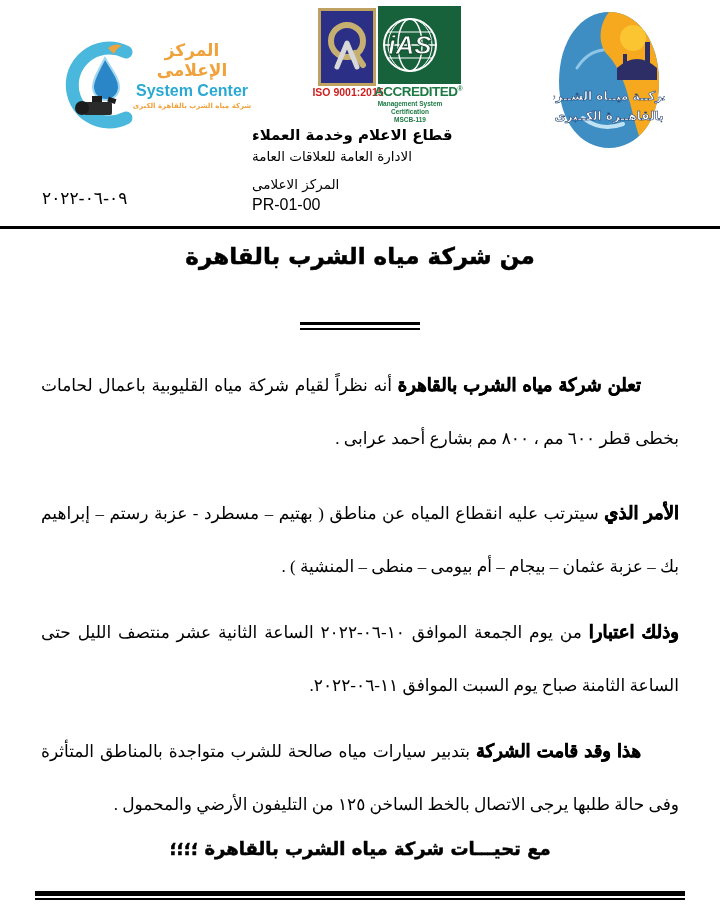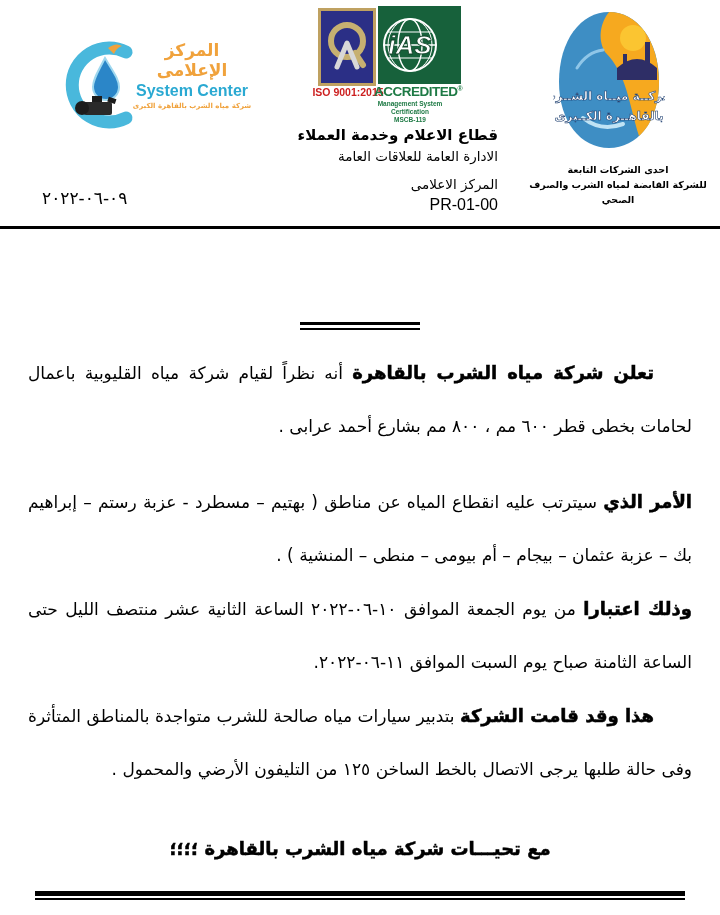--- a/index.html
+++ b/index.html
@@ -35,38 +35,38 @@
     background:var(--c-navy);border:3px solid var(--c-gold);}
   .ias-square{position:absolute;left:378px;top:6px;width:83px;height:78px;background:var(--c-ias_green);}
   .iso-label{position:absolute;left:310px;top:86px;width:76px;text-align:center;
     color:var(--c-iso_red);font-weight:bold;font-size:10.5px;font-family:"Liberation Sans",sans-serif;}
   .accredited{position:absolute;left:374px;top:84px;width:92px;color:var(--c-accred_green);
     font-weight:bold;font-size:13.5px;letter-spacing:-0.5px;font-family:"Liberation Sans",sans-serif;}
   .accredited sup{font-size:7px;}
   .cert-lines{position:absolute;left:372px;top:100px;width:76px;text-align:center;
     color:var(--c-accred_green);font-size:6.5px;line-height:8px;font-weight:bold;
     font-family:"Liberation Sans",sans-serif;}
-  .dept{position:absolute;left:258px;top:124px;width:240px;text-align:right;direction:rtl;}
+  .dept{position:absolute;left:252px;top:124px;width:240px;text-align:left;direction:rtl;}
   .dept-sector{font-weight:bold;font-size:15px;line-height:22px;}
   .dept-admin{font-size:13.5px;line-height:21px;}
   .dept-center{font-size:13.5px;line-height:21px;margin-top:7px;}
   .dept-code{font-size:16px;line-height:20px;font-family:"Liberation Sans",sans-serif;direction:ltr;}
   .company-logo{position:absolute;left:553px;top:8px;width:112px;height:146px;}
   .subsidiary{position:absolute;left:520px;top:162px;width:196px;text-align:center;
     direction:rtl;font-weight:bold;font-size:9.5px;line-height:15px;}
   .header-rule{position:absolute;left:0;top:226px;width:720px;border-top:3px solid #000;}
   
   .stmt-title{position:absolute;left:0;top:238px;width:720px;text-align:center;direction:rtl;
     font-weight:bold;font-size:23px;line-height:36px;-webkit-text-stroke:0.5px currentColor;}
   .title-underline{position:absolute;left:300px;top:322px;width:120px;height:3px;
     border-top:3px solid #000;border-bottom:2px solid #000;}
   
   .stmt-body{position:absolute;left:28px;top:346px;width:664px;direction:rtl;
     font-size:17px;line-height:53px;text-align:justify;}
-  .stmt-body p{margin:0;}
+  .stmt-body p{margin:13px;font-family:Liberation Serif, serif;}
   .stmt-body p.sp{margin-bottom:22px;}
   .stmt-body p.indent{text-indent:38px;}
   .lead{font-weight:bold;font-size:18px;-webkit-text-stroke:0.5px currentColor;}
   .closing{position:absolute;left:0;top:838px;width:720px;text-align:center;direction:rtl;
     font-weight:bold;font-size:18px;-webkit-text-stroke:0.5px currentColor;}
   .bottom-rule{position:absolute;left:35px;top:891px;width:650px;height:2px;
     border-top:5px solid #000;border-bottom:2px solid #000;}
 </style>
 </head>
 <body>
@@ -135,28 +135,25 @@
       <path d="M64 72 h40 v-12 q-20 -18 -40 0 z" fill="var(--c-mosque)"></path>
       <rect x="92" y="34" width="5" height="28" fill="var(--c-mosque)"></rect>
       <rect x="70" y="46" width="4" height="18" fill="var(--c-mosque)"></rect>
       <path d="M30 110 q 18 14 40 6" fill="none" stroke="#bfe3f5" stroke-width="4" stroke-linecap="round"></path>
       <path d="M24 60 q 10 -16 26 -18" fill="none" stroke="#8fc6e8" stroke-width="3" stroke-linecap="round"></path>
       <text x="56" y="92" text-anchor="middle" font-size="12" font-weight="bold" fill="#ffffff" stroke="#1a3c6e" stroke-width="0.6" direction="rtl">شركــة ميــاه الشــرب</text>
       <text x="56" y="112" text-anchor="middle" font-size="12" font-weight="bold" fill="#ffffff" stroke="#1a3c6e" stroke-width="0.6" direction="rtl">بالقاهــرة الكــبرى</text>
     </svg>
   </div>
 
-  <div class="subsidiary">
-    <div>احدى الشركات التابعة</div>
-    <div>للشركة القابضة لمياه الشرب والصرف الصحي</div>
-  </div>
 
   <div class="header-rule"></div>
 
   <div class="stmt-title">
+    <div>من شركة مياه الشرب بالقاهرة</div>
   </div>
   <div class="title-underline"></div>
 
   <div class="stmt-body">
     <p class="sp indent"><span class="lead">تعلن شركة مياه الشرب بالقاهرة</span><span> أنه نظراً لقيام شركة مياه القليوبية  باعمال لحامات بخطى قطر ٦٠٠ مم ، ٨٠٠ مم بشارع أحمد عرابى .</span></p>
     <p><span class="lead">الأمر الذي</span><span> سيترتب عليه انقطاع المياه عن مناطق ( بهتيم – مسطرد - عزبة رستم – إبراهيم بك – عزبة عثمان – بيجام – أم بيومى – منطى – المنشية ) .</span></p>
     <p><span class="lead">وذلك اعتبارا</span><span> من يوم الجمعة  الموافق ١٠-٠٦-٢٠٢٢ الساعة الثانية عشر منتصف الليل حتى الساعة الثامنة صباح يوم السبت الموافق ١١-٠٦-٢٠٢٢.</span></p>
     <p class="indent"><span class="lead">هذا وقد قامت الشركة</span><span> بتدبير سيارات مياه صالحة للشرب متواجدة بالمناطق المتأثرة وفى حالة طلبها يرجى الاتصال بالخط الساخن ١٢٥ من التليفون الأرضي والمحمول .</span></p>
   </div>
 

